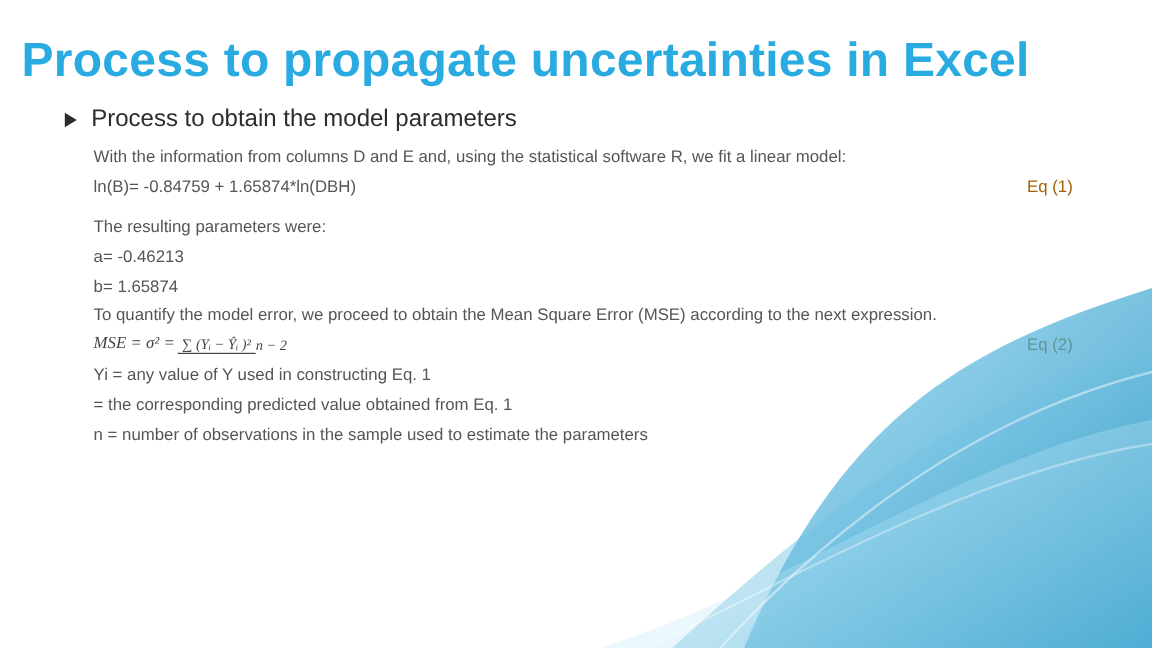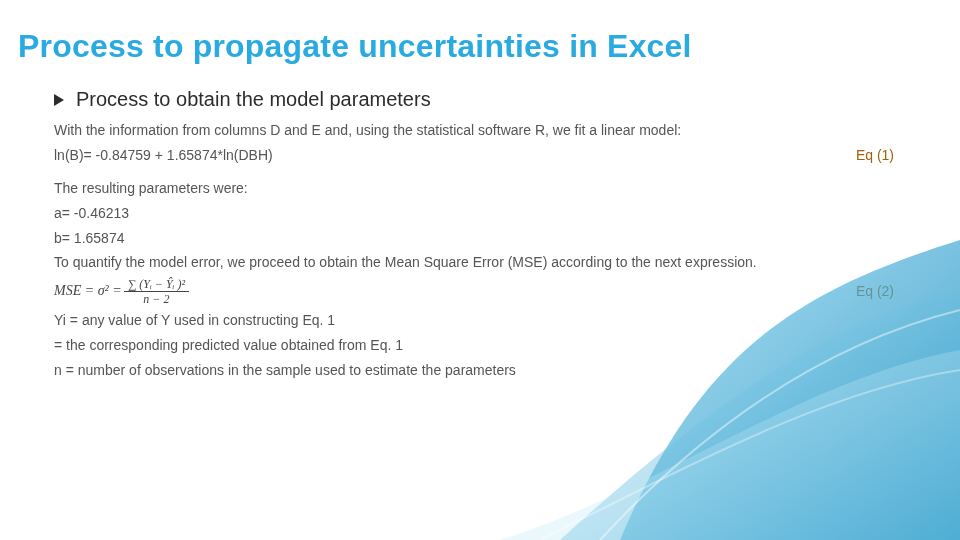--- a/index.html
+++ b/index.html
@@ -16,21 +16,21 @@
     position: relative;
     width: 960px;
     height: 540px;
     background: #ffffff;
   }
   .title {
     position: absolute;
     top: 28px;
     left: 18px;
     font-family: "Trebuchet MS", "Segoe UI", sans-serif;
-    font-size: 32px;
+    font-size: 40px;
     font-weight: 700;
     color: #29abe2;
     letter-spacing: 0.2px;
   }
   .content {
     position: absolute;
     top: 88px;
     left: 54px;
     right: 60px;
     color: #444;
@@ -47,20 +47,21 @@
     border-left: 10px solid #2c2c2c;
     margin-right: 12px;
   }
   .sub-heading {
     font-family: "Trebuchet MS", "Segoe UI", sans-serif;
     font-size: 20px;
     font-weight: 400;
     color: #2c2c2c;
   }
   .body-block {
+    margin-left: 24px;
     font-size: 14px;
     line-height: 1.35;
     color: #555;
   }
   .body-block p {
     margin: 6px 0;
   }
   .eq-row {
     display: flex;
     justify-content: space-between;
@@ -77,21 +78,21 @@
   .mse-formula {
     font-family: "Cambria Math", "Times New Roman", serif;
     font-style: italic;
     display: flex;
     align-items: center;
     gap: 2px;
     color: #444;
   }
   .frac {
     display: inline-flex;
-    flex-direction: column;
+    flex-direction: row;
     align-items: center;
     font-size: 12px;
     line-height: 1.0;
   }
   .frac .num {
     border-bottom: 1px solid #444;
     padding: 0 4px 1px 4px;
     white-space: nowrap;
   }
   .frac .den {

